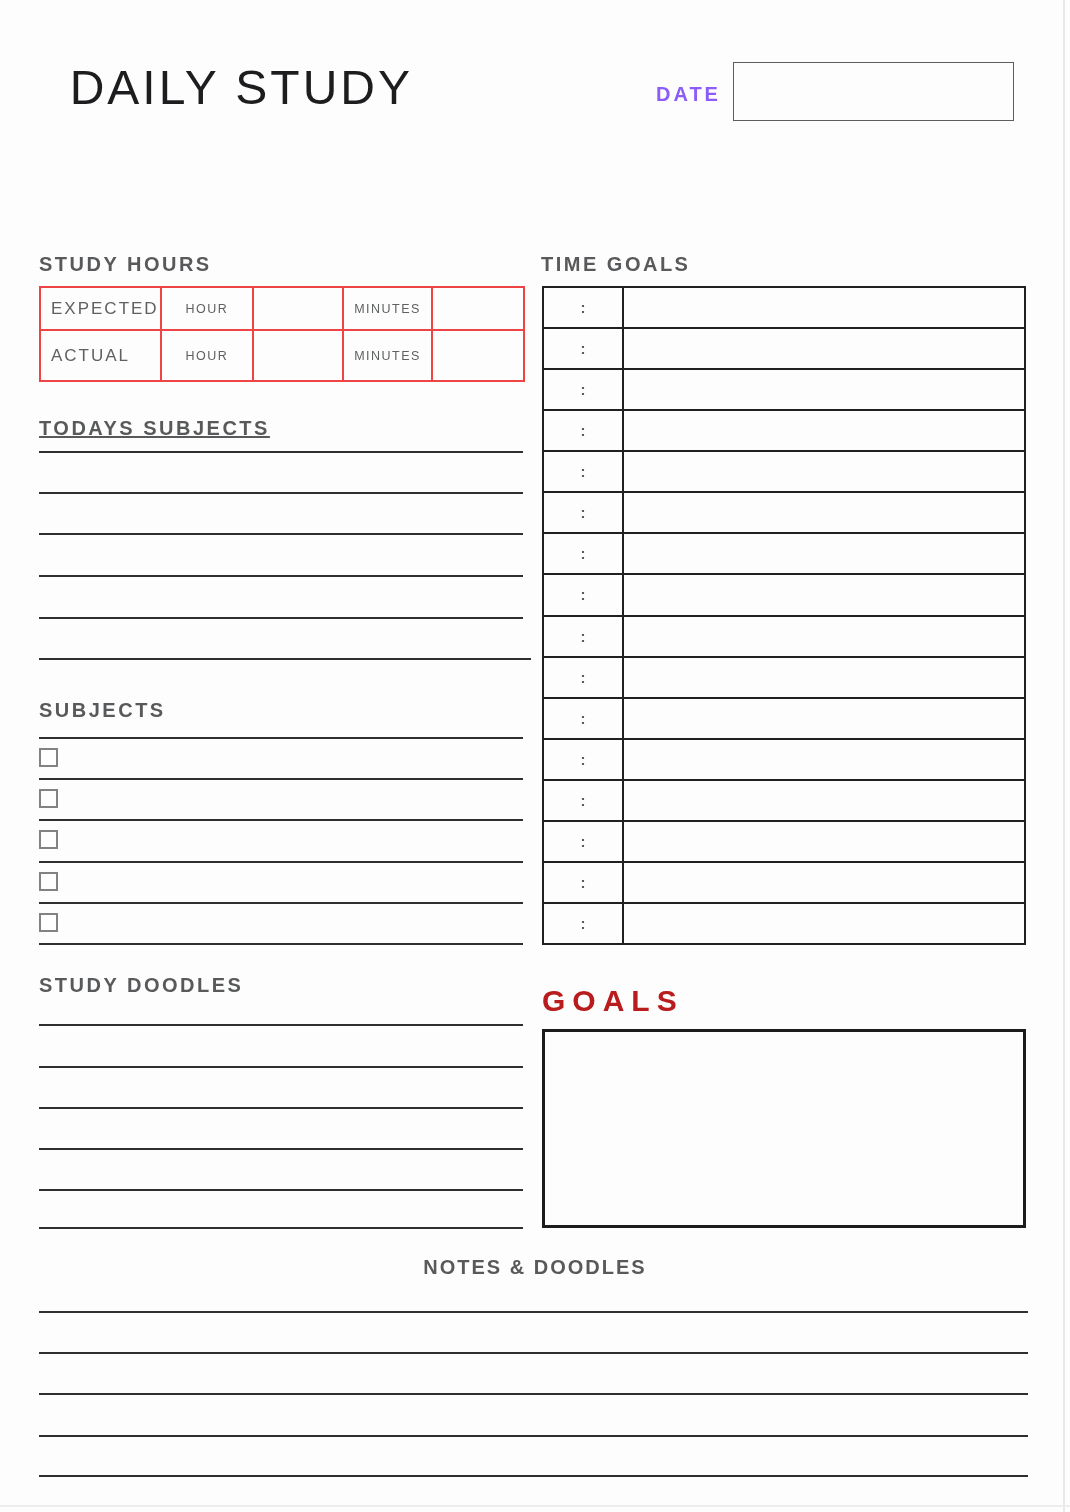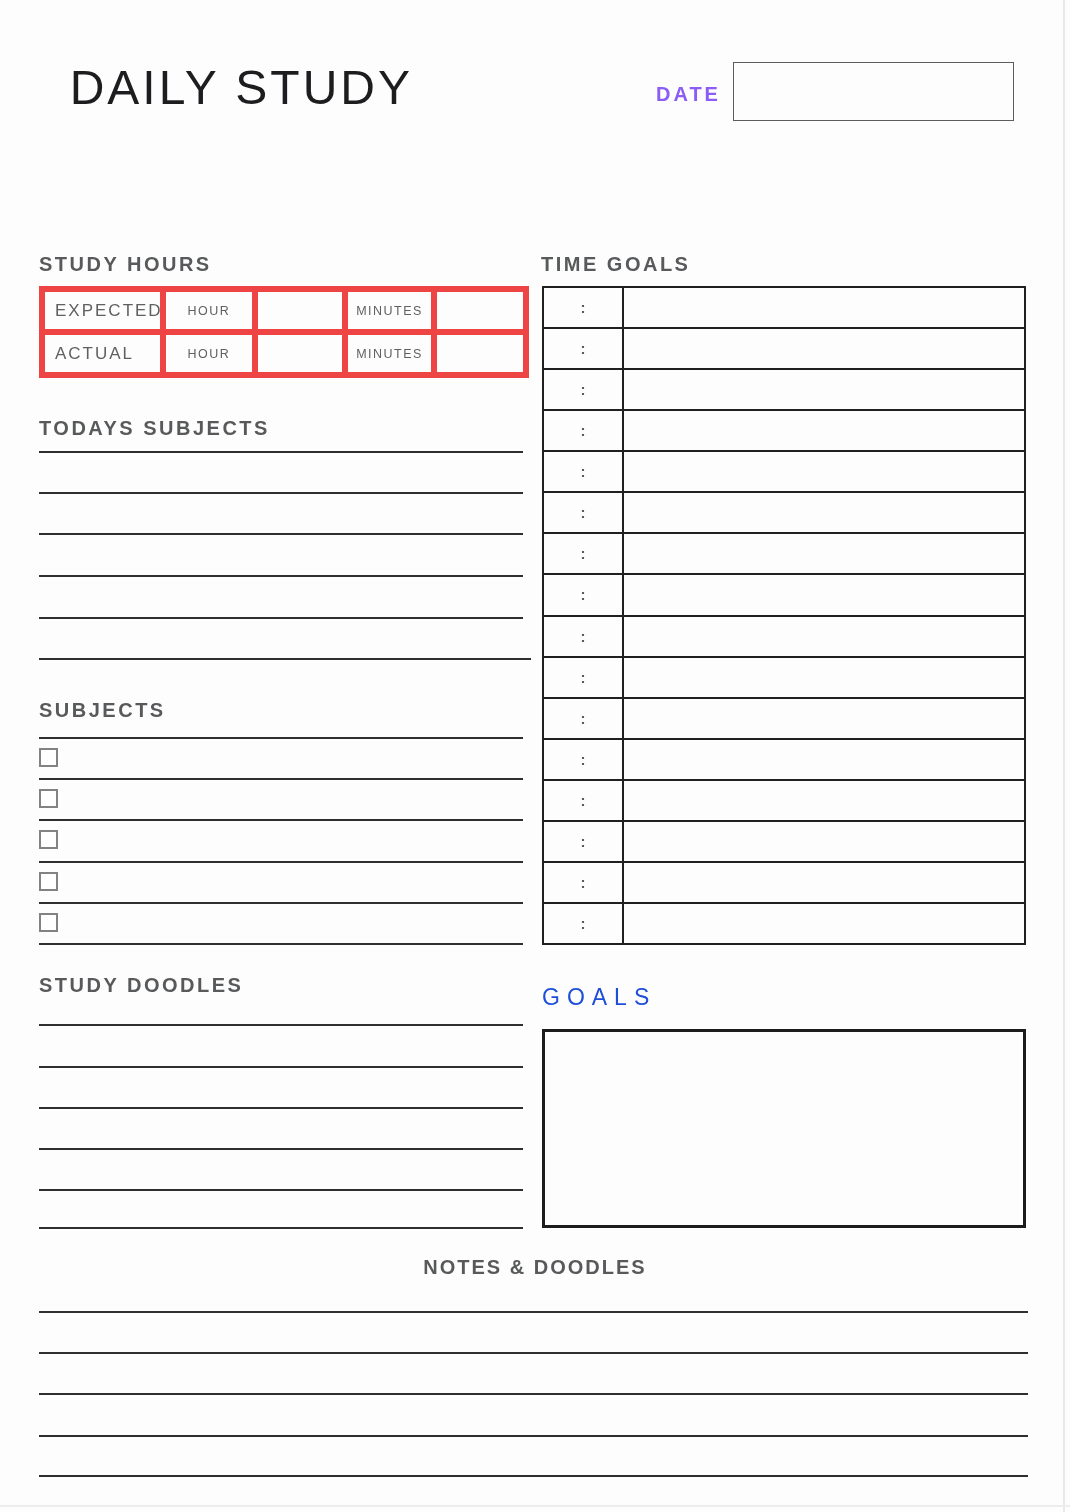--- a/index.html
+++ b/index.html
@@ -25,32 +25,32 @@
   
   .weekday-row { position:absolute; left:549px; top:186px; width:474px;
     display:flex; justify-content:space-between;
     font-size:20px; font-weight:bold; letter-spacing:2px; color:#57585a; }
 
   
   .sec-heading { position:absolute; font-size:20px; font-weight:bold;
     letter-spacing:2.5px; color:#58595b; white-space:nowrap; }
   .h-study-hours    { left:39px;  top:253px; }
   .h-time-table     { left:541px; top:253px; }
-  .h-subjects       { left:39px;  top:417px; }
+  .h-subjects       { left:39px;  top:417px;text-decoration:underline; }
   .h-deadlines      { left:39px;  top:699px; }
   .h-progress       { left:39px;  top:974px; }
-  .h-goals { position:absolute; left:542px; top:984px; font-size:23px; font-weight:400;
-    letter-spacing:7px; color:#1d4ed8; }
+  .h-goals { position:absolute; left:542px; top:984px; font-size:30px; font-weight:700;
+    letter-spacing:7px; color:#b91c1c; }
   .h-notes { position:absolute; left:0; top:1256px; width:1070px; text-align:center;
     font-size:20px; font-weight:bold; letter-spacing:2px; color:#58595b; }
 
   
   .study-hours-table { position:absolute; left:39px; top:286px; width:484px; height:87px;
     border-collapse:collapse; table-layout:fixed; background:#fdfdfd; }
-  .study-hours-table td { border:6px solid #ef4444; padding:0; }
+  .study-hours-table td { border:2px solid #ef4444; padding:0; }
   .sh-row-label { font-size:17px; letter-spacing:2px; color:#5f6062; padding-left:10px !important; }
   .sh-sub-label { font-size:12.5px; letter-spacing:1.5px; color:#5f6062; text-align:center; }
 
   
   .timetable { position:absolute; left:542px; top:286px; width:484px; height:659px;
     border-collapse:collapse; table-layout:fixed; background:#fdfdfd; }
   .timetable td { border:2px solid #202020; padding:0; }
   .tt-time-cell { text-align:center; color:#5a5a5a; font-size:15px; font-weight:bold; }
 
   
@@ -98,21 +98,21 @@
         <col style="width:92px">
       </colgroup>
     <tbody>
         <tr style="height: 43px;">
           <td class="sh-row-label">EXPECTED</td>
           <td class="sh-sub-label">HOUR</td>
           <td></td>
           <td class="sh-sub-label">MINUTES</td>
           <td></td>
         </tr>
-        <tr style="height: 43px;">
+        <tr style="height: 51px;">
           <td class="sh-row-label">ACTUAL</td>
           <td class="sh-sub-label">HOUR</td>
           <td></td>
           <td class="sh-sub-label">MINUTES</td>
           <td></td>
         </tr>
       </tbody>
   </table>
 
   <div id="subjects-lines">

